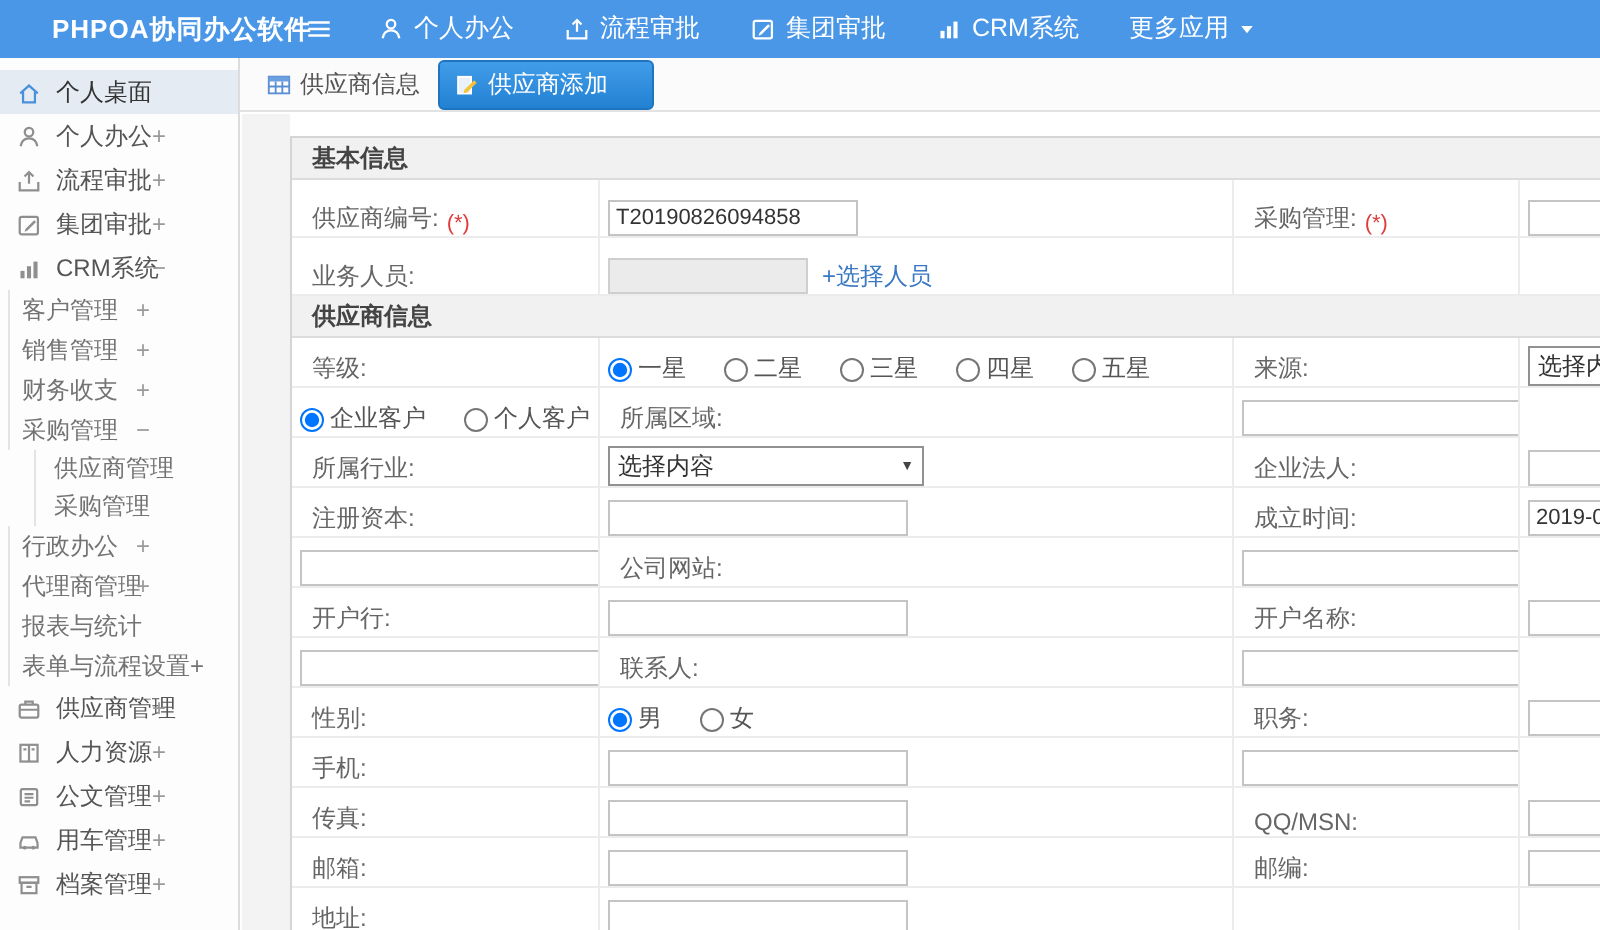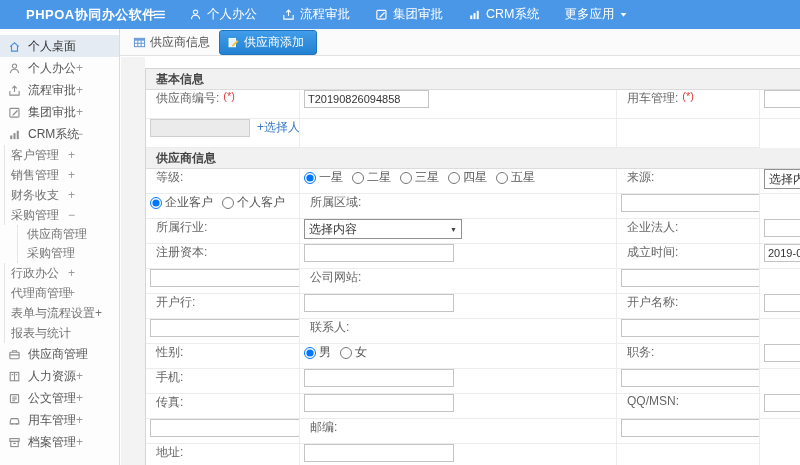--- a/index.html
+++ b/index.html
@@ -35,56 +35,56 @@
   .lvl2 .expand { left:63px; }
   
   .tabbar {
     position:absolute; top:29px; left:120px; right:0; height:27px;
     background:#fbfbfb; border-bottom:1px solid #e2e2e2;
     display:flex; align-items:center; padding-left:13px; gap:9px;
   }
   .tab { display:flex; align-items:center; gap:4px; font-size:12px; color:#555; cursor:pointer; }
   .tab.active {
     background:linear-gradient(#419de9,#2381d3); color:#fff;
-    border:1px solid #1f74c0; border-radius:3px; padding:3px 12px 3px 7px;
+    border:1px solid #1f74c0; border-radius:3px; padding:3px 22px 3px 7px;
   }
   
   .gutter { position:absolute; top:57px; left:121px; width:24px; bottom:0; background:#f3f3f3; }
   .formwrap {
     position:absolute; top:68px; left:145px; width:842px;
     background:#fff; border:1px solid #d5d5d5;
   }
   .sec-title {
     background:#f1f1f1; border-bottom:1px solid #dcdcdc;
     height:21px; line-height:21px; padding-left:10px;
     font-size:12px; font-weight:bold; color:#444;
   }
   .frow { display:grid; grid-template-columns:154px 317px 143px 226px; }
   .sec-0 .frow { height:29px; }
   .sec-1 .frow { height:25px; }
-  .cell { display:flex; align-items:flex-start; border-bottom:1px solid #ececec; border-right:1px solid #ececec; font-size:12px; color:#666; overflow:hidden; white-space:nowrap; }
+  .cell { display:flex; align-items:flex-end; border-bottom:1px solid #ececec; border-right:1px solid #ececec; font-size:12px; color:#666; overflow:hidden; white-space:nowrap; }
   .cell.lab { padding-left:10px; }
   .cell.fld { padding-left:4px; }
   .req { color:#e03c3c; margin-left:4px; font-size:11px; }
   .txt {
     height:18px; border:1px solid #c4c4c4; font-size:11px; padding:0 3px;
     font-family:"Liberation Sans", sans-serif; color:#333; width:150px; background:#fff;
   }
   .txt.c2 { width:215px; }
   .txt.code { width:125px; }
   .txt.readonly { width:100px; background:#ebebeb; border-color:#cfcfcf; }
   .lnk { color:#3a78c3; font-size:12px; margin-left:7px; text-decoration:none; cursor:pointer; }
   .selbox {
     width:158px; height:20px; border:1px solid #919191; background:#fff;
     display:inline-flex; align-items:center; justify-content:space-between;
     font-size:12px; color:#333; padding:0 4px; cursor:pointer;
   }
   .selbox.c2 { width:215px; }
   .selbox .arr { font-size:7px; color:#444; margin-left:6px; }
-  .rgroup { display:flex; align-items:center; gap:9px; }
+  .rgroup { display:flex; align-items:center; gap:19px; }
   .rad { display:flex; align-items:center; gap:3px; font-size:12px; color:#555; cursor:pointer; }
   .rad input { margin:0; width:12px; height:12px; }
 </style>
 </head>
 <body>
 
 <div class="header">
   <div class="logo">PHPOA协同办公软件</div>
   <div class="menu-btn">
       <span class="icn">
@@ -217,24 +217,24 @@
     </div>
     <div class="side-item lvl2">
       <span>行政办公</span>
       <span class="expand">+</span>
     </div>
     <div class="side-item lvl2">
       <span>代理商管理</span>
       <span class="expand">+</span>
     </div>
     <div class="side-item lvl2">
+      <span>报表与统计</span>
+    </div>
+    <div class="side-item lvl2">
       <span>表单与流程设置+</span>
-    </div>
-    <div class="side-item lvl2">
-      <span>报表与统计</span>
     </div>
     <div class="side-item lvl1">
       <span class="icn">
         <svg width="13" height="13" viewBox="0 0 14 14">
           <rect x="2" y="4.6" width="10" height="7" rx="1" fill="none" stroke="currentColor" stroke-width="1.2"></rect>
           <path d="M5 4.6V3h4v1.6M2 7.4h10" fill="none" stroke="currentColor" stroke-width="1.2"></path>
         </svg>
       </span>
       <span>供应商管理</span>
       <span class="expand">+</span>
@@ -312,28 +312,31 @@
       <div class="sec-title">基本信息</div>
       <div class="frow">
         <div class="cell lab">
           <span>供应商编号:</span>
           <span class="req">(*)</span>
         </div>
         <div class="cell fld">
           <input class="txt  code" value="T20190826094858" style="">
         </div>
         <div class="cell lab">
-          <span>用车管理:</span>
+          <span>采购管理:</span>
           <span class="req">(*)</span>
         </div>
         <div class="cell fld">
           <input class="txt c2 " value="" style="">
         </div>
       </div>
       <div class="frow">
+        <div class="cell lab">
+          <span>业务人员:</span>
+        </div>
         <div class="cell fld">
           <input class="txt readonly" value="" readonly="" style="">
           <a class="lnk">+选择人员</a>
         </div>
         <div class="cell lab">
           <span></span>
         </div>
         <div class="cell fld"></div>
       </div>
     </div>
@@ -505,20 +508,23 @@
           <input class="txt  " value="" style="">
         </div>
         <div class="cell lab">
           <span>QQ/MSN:</span>
         </div>
         <div class="cell fld">
           <input class="txt c2 " value="" style="">
         </div>
       </div>
       <div class="frow">
+        <div class="cell lab">
+          <span>邮箱:</span>
+        </div>
         <div class="cell fld">
           <input class="txt  " value="" style="">
         </div>
         <div class="cell lab">
           <span>邮编:</span>
         </div>
         <div class="cell fld">
           <input class="txt c2 " value="" style="">
         </div>
       </div>

